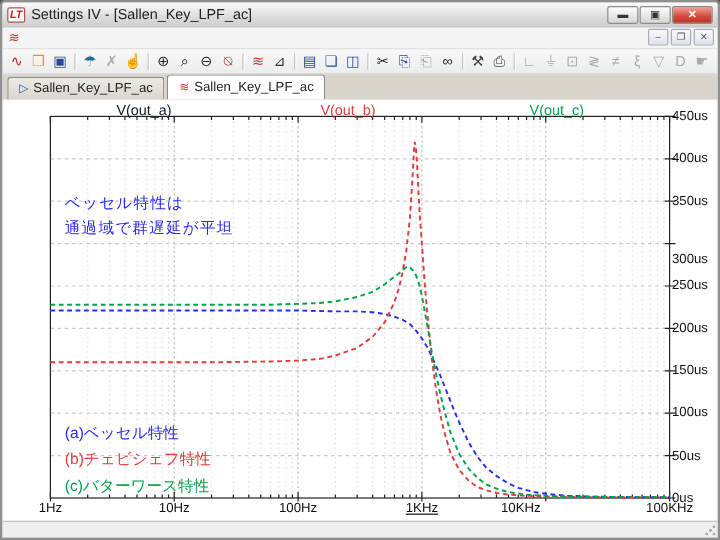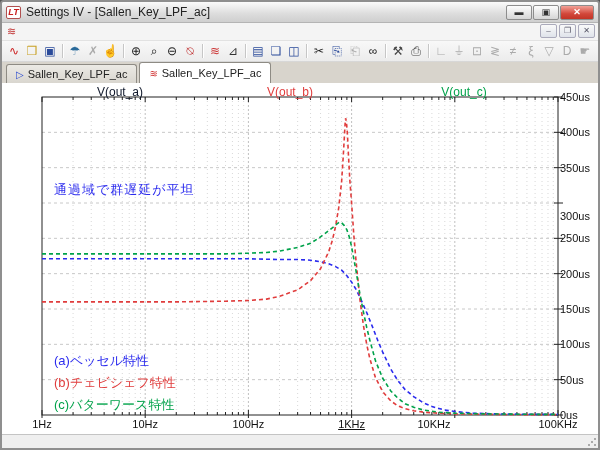--- a/index.html
+++ b/index.html
@@ -290,20 +290,21 @@
         <line x1="552" y1="48.333333333333314" x2="561" y2="48.333333333333314" stroke="#222" stroke-width="1"></line>
         <line x1="552" y1="13" x2="561" y2="13" stroke="#222" stroke-width="1"></line>
         <polyline points="40.0,174.8 112.1,174.8 174.3,174.8 223.5,174.8 246.4,174.8 277.5,175.5 295.6,175.5 308.5,176.2 318.5,177.7 326.7,179.8 333.6,182.6 339.6,186.1 344.9,191.8 349.6,198.1 353.9,205.2 357.8,213.0 364.7,228.5 370.7,243.4 375.9,256.8 380.7,268.1 388.8,285.1 395.7,296.4 403.1,305.6 411.7,312.6 421.7,319.0 429.9,322.5 442.8,326.1 452.8,327.5 471.0,329.2 493.9,329.9 524.9,330.3 556.0,330.4" fill="none" stroke="#2b2bee" stroke-width="1.6" stroke-dasharray="4 3"></polyline>
         <polyline points="40.0,217.9 174.3,217.9 223.5,217.2 246.4,216.5 264.6,215.1 277.5,212.3 295.6,205.9 308.5,196.7 318.5,184.7 326.7,167.8 330.3,156.5 333.6,142.3 336.7,123.9 339.6,97.8 341.2,73.1 342.3,54.0 343.1,39.9 343.6,34.2 344.4,37.7 345.4,49.7 346.3,68.1 347.8,95.7 349.6,119.0 351.8,150.8 353.9,175.5 357.8,214.4 361.4,241.3 364.7,260.3 367.8,274.5 373.4,293.5 380.7,307.7 388.8,316.9 395.7,321.8 403.1,324.6 411.7,326.8 421.7,328.2 436.8,329.2 452.8,329.9 483.9,330.3 524.9,330.6 556.0,330.6" fill="none" stroke="#e03c3c" stroke-width="1.6" stroke-dasharray="4 3"></polyline>
         <polyline points="40.0,169.9 174.3,169.9 223.5,169.9 246.4,169.2 264.6,168.5 277.5,167.1 295.6,163.5 308.5,159.3 318.5,152.9 326.7,146.6 332.3,142.3 335.5,139.5 337.3,138.1 339.6,138.8 342.3,141.6 344.9,145.9 347.3,152.9 349.6,162.8 353.9,186.1 357.8,209.5 361.4,227.8 364.7,243.4 367.8,256.1 373.4,276.6 380.7,294.3 388.8,307.0 395.7,314.0 403.1,319.7 411.7,323.2 421.7,326.1 436.8,328.2 452.8,329.2 483.9,329.9 524.9,330.3 556.0,330.4" fill="none" stroke="#00a24a" stroke-width="1.6" stroke-dasharray="4 3"></polyline>
       </svg>
     <span class="tracehdr" style="color: #0f172a; left: 118px;">V(out_a)</span>
     <span class="tracehdr" style="color: rgb(224, 60, 60); left: 288px;">V(out_b)</span>
     <span class="tracehdr" style="color: rgb(0, 162, 74); left: 462px;">V(out_c)</span>
 
+    <span class="anno" style="top: 76px; color: rgb(43, 43, 238);">ベッセル特性は</span>
     <span class="anno" style="top: 97px; color: rgb(43, 43, 238);">通過域で群遅延が平坦</span>
 
     <span class="legend-line" style="top: 268px; color: rgb(43, 43, 238);">(a)ベッセル特性</span>
     <span class="legend-line" style="top: 290px; color: rgb(224, 60, 60);">(b)チェビシェフ特性</span>
     <span class="legend-line" style="top: 312px; color: rgb(0, 162, 74);">(c)バターワース特性</span>
   <span class="ylab" style="top: 325px;">0us</span>
       <span class="ylab" style="top: 289.667px;">50us</span>
       <span class="ylab" style="top: 254.333px;">100us</span>
       <span class="ylab" style="top: 219px;">150us</span>
       <span class="ylab" style="top: 183.667px;">200us</span>

